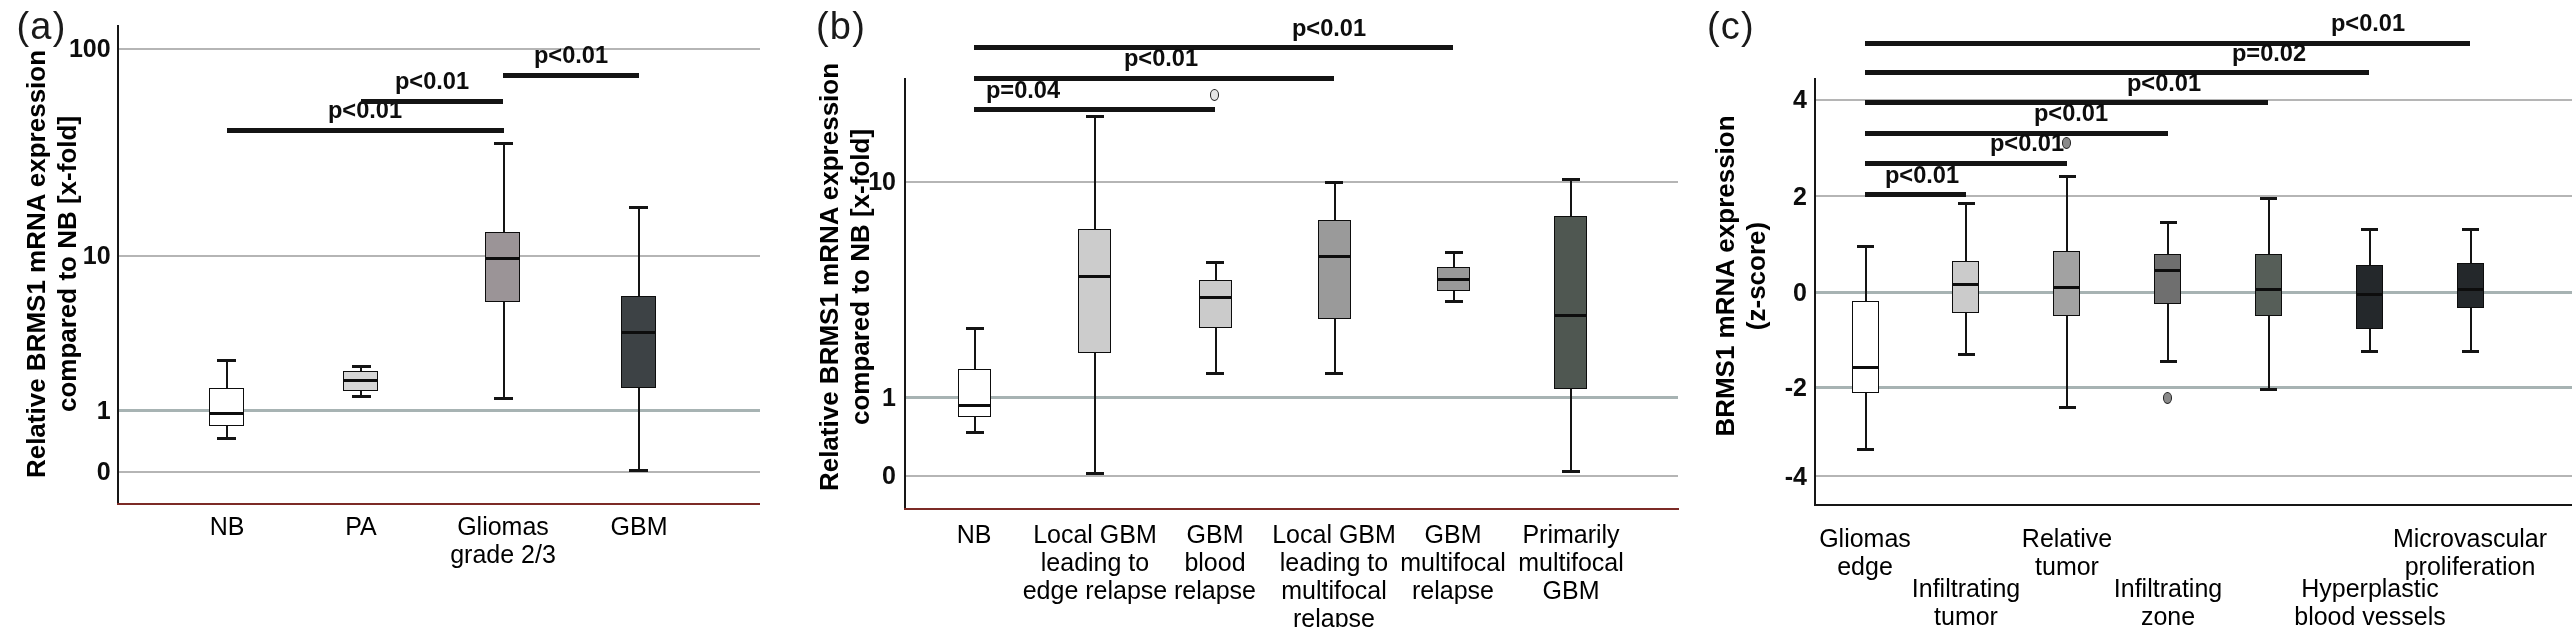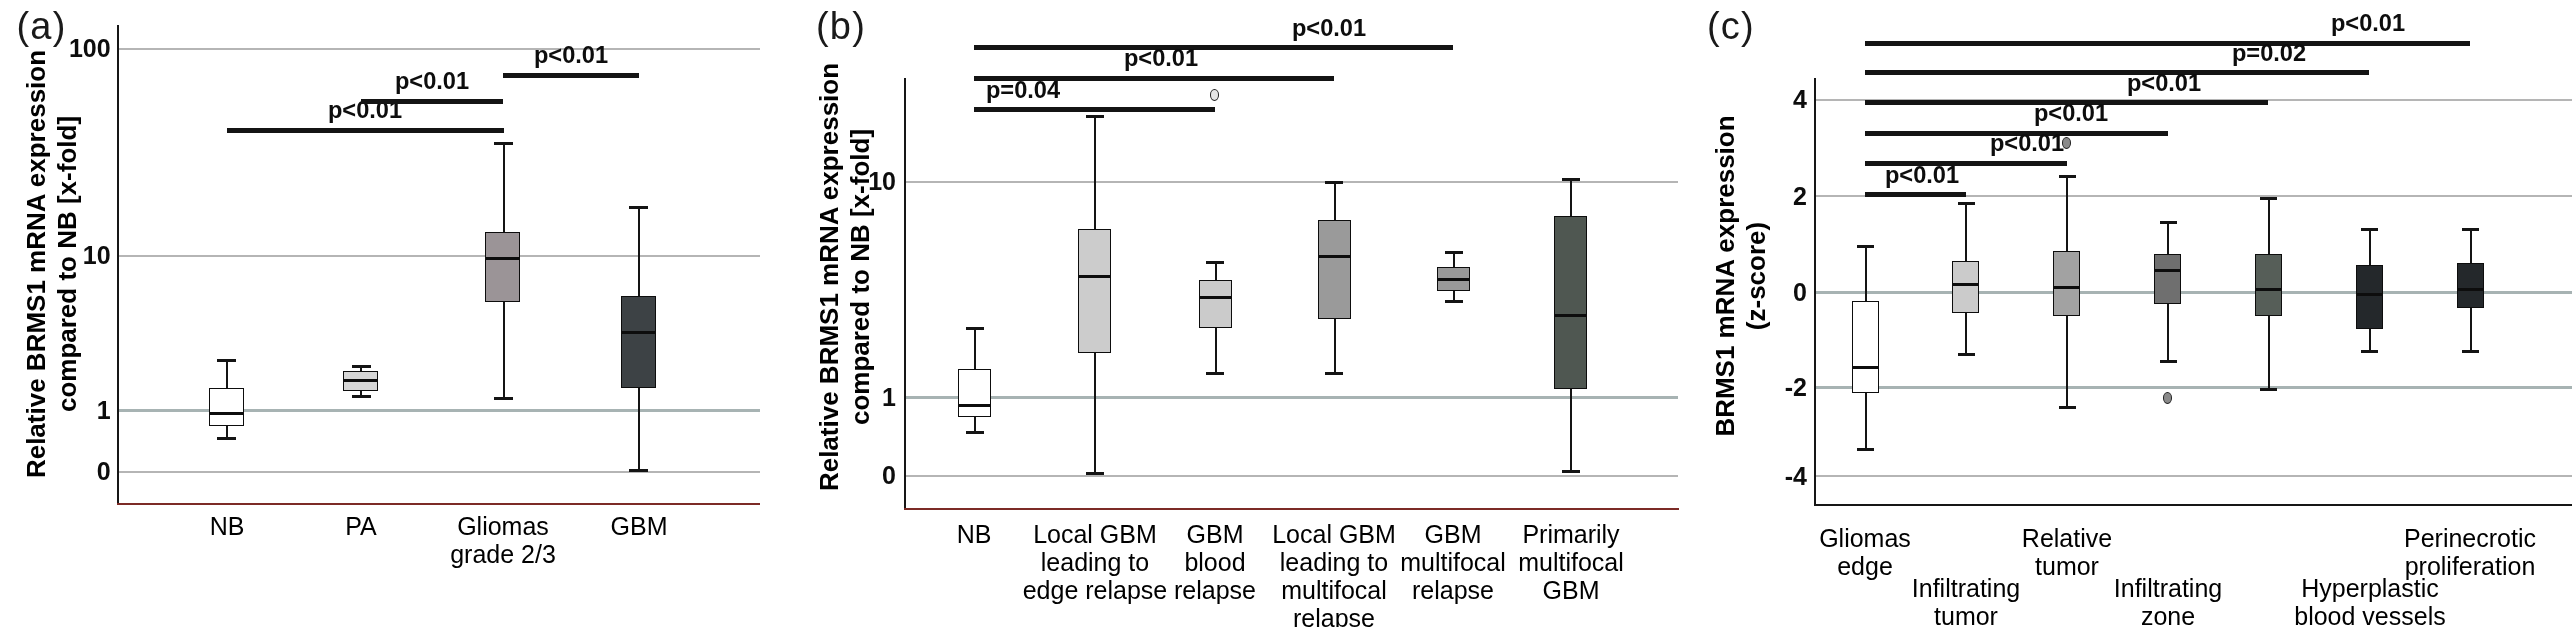--- a/index.html
+++ b/index.html
@@ -256,21 +256,21 @@
     <div class="abs cat-label" style="left: 2370px; top: 574px; line-height: 28px;">
       <div>Hyperplastic</div>
       <div>blood vessels</div>
     </div>
     <div class="abs whisker-line" style="left: 2470px; top: 229px; width: 1.8px; height: 122px;"></div>
     <div class="abs whisker-cap" style="left: 2462px; top: 228px; width: 16.5px;"></div>
     <div class="abs whisker-cap" style="left: 2462px; top: 350px; width: 16.5px;"></div>
     <div class="abs boxrect" style="left: 2457px; top: 263px; width: 27px; height: 45px; background: rgb(36, 40, 43);"></div>
     <div class="abs median-line" style="left: 2457px; top: 288px; width: 27px;"></div>
     <div class="abs cat-label" style="left: 2470px; top: 524px; line-height: 28px;">
-      <div>Perinecrotic</div>
+      <div>Microvascular</div>
       <div>proliferation</div>
     </div>
     <div class="abs pbar" style="left: 1865px; top: 41px; width: 605px;"></div>
     <div class="abs plabel" style="left: 2368px; top: 10px;">p&lt;0.01</div>
     <div class="abs pbar" style="left: 1865px; top: 70px; width: 504px;"></div>
     <div class="abs plabel" style="left: 2269px; top: 40px;">p=0.02</div>
     <div class="abs pbar" style="left: 1865px; top: 100px; width: 403px;"></div>
     <div class="abs plabel" style="left: 2164px; top: 70px;">p&lt;0.01</div>
     <div class="abs pbar" style="left: 1865px; top: 131px; width: 303px;"></div>
     <div class="abs plabel" style="left: 2071px; top: 100px;">p&lt;0.01</div>

